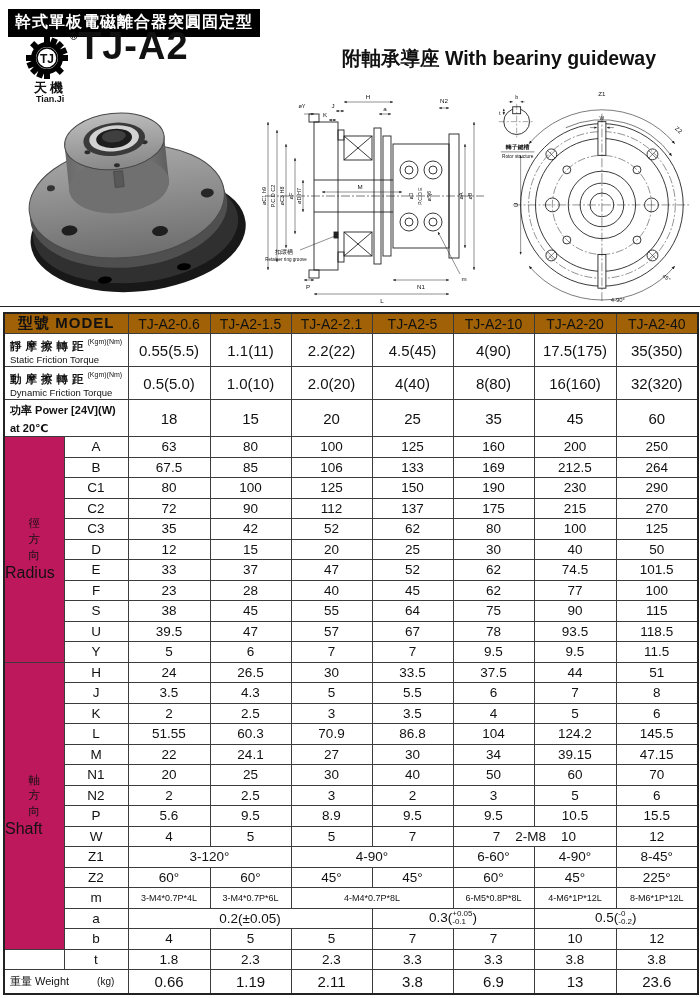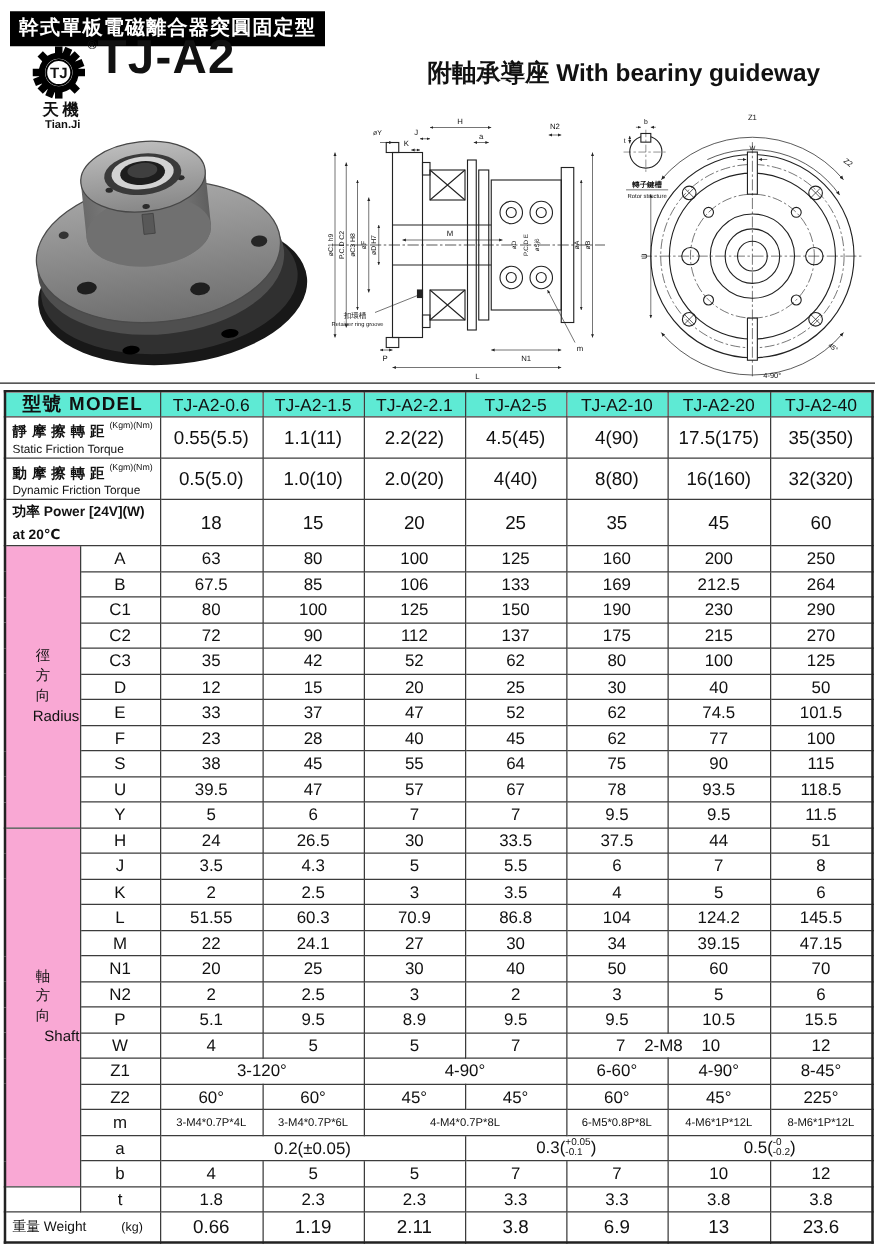--- a/index.html
+++ b/index.html
@@ -22,38 +22,38 @@
   .drawings{position:absolute;top:84px;left:0;width:700px;height:222px;}
   .ph{position:absolute;top:0;left:8px;}
   .sec{position:absolute;top:0;left:252px;}
   .fro{position:absolute;top:-2px;left:490px;}
   .divider{position:absolute;top:306px;left:0;width:700px;height:1px;background:#222;}
   svg text{font-family:"Liberation Sans","DejaVu Sans",sans-serif;fill:#111;}
   
   .tbl-wrap{position:absolute;top:312px;left:3px;width:694px;}
   table{border-collapse:collapse;table-layout:fixed;width:694px;border:2px solid #222;}
   td,th{border:1px solid #3c3c3c;text-align:center;vertical-align:middle;padding:0;font-weight:normal;overflow:hidden;}
-  tr.rh{height:17px;background:#5eead4;}
+  tr.rh{height:17px;background:#a16207;}
   tr.rh th{font-size:14px;}
   tr.rh th.modelh{font-size:15px;font-weight:bold;letter-spacing:1px;}
   tr.rt{height:33px;}
   tr.rp{height:29px;}
   tr.rs{height:20.5px;}
   tr.rw{height:24px;}
   td.val{font-size:15px;white-space:pre;}
   td.cval{font-size:13.5px;white-space:pre;}
   td.cval.small{font-size:9px;letter-spacing:0;}
   th.speclab{text-align:left;padding-left:5px;}
   .sl-zh{font-weight:bold;font-size:11.5px;letter-spacing:4px;}
   .sl-sup{font-size:7px;letter-spacing:0;vertical-align:super;}
   .sl-en{font-size:9.5px;letter-spacing:0;}
   .sl-one{font-size:11px;font-weight:bold;letter-spacing:0;}
-  td.grp{background:#f9a8d4;}
+  td.grp{background:#be185d;}
   .gzh{width:14px;margin:0 auto;word-break:break-all;line-height:1.35;font-size:11.5px;text-align:center;}
-  .gen{font-size:12px;text-align:right;margin-top:1px;}
+  .gen{font-size:16px;text-align:left;margin-top:1px;}
   td.param{font-size:13.5px;}
   th.wlab{text-align:left;padding-left:5px;font-size:11px;}
   .wunit{margin-left:28px;font-size:10px;}
   .tol{display:inline-flex;flex-direction:column;font-size:8px;line-height:1.05;vertical-align:middle;text-align:left;}
 </style>
 </head>
 <body>
 
 <div class="titlebar">
   <div class="zh-bar">幹式單板電磁離合器突圓固定型</div>
@@ -543,21 +543,21 @@
           <td class="cval">2</td>
           <td class="cval">2.5</td>
           <td class="cval">3</td>
           <td class="cval">2</td>
           <td class="cval">3</td>
           <td class="cval">5</td>
           <td class="cval">6</td>
         </tr>
         <tr class="rs">
           <td class="param">P</td>
-          <td class="cval">5.1</td>
+          <td class="cval">5.6</td>
           <td class="cval">9.5</td>
           <td class="cval">8.9</td>
           <td class="cval">9.5</td>
           <td class="cval">9.5</td>
           <td class="cval">10.5</td>
           <td class="cval">15.5</td>
         </tr>
         <tr class="rs">
           <td class="param">W</td>
           <td class="cval">4</td>

